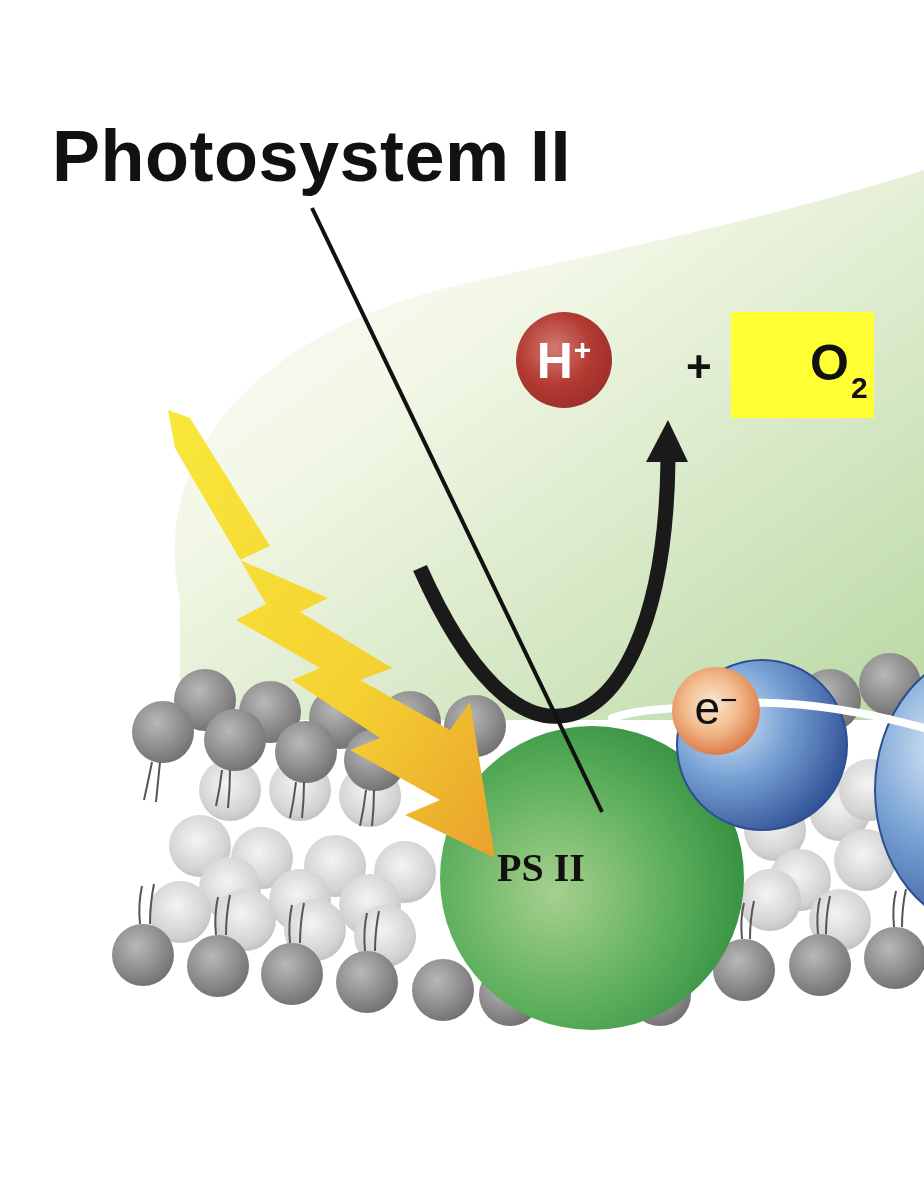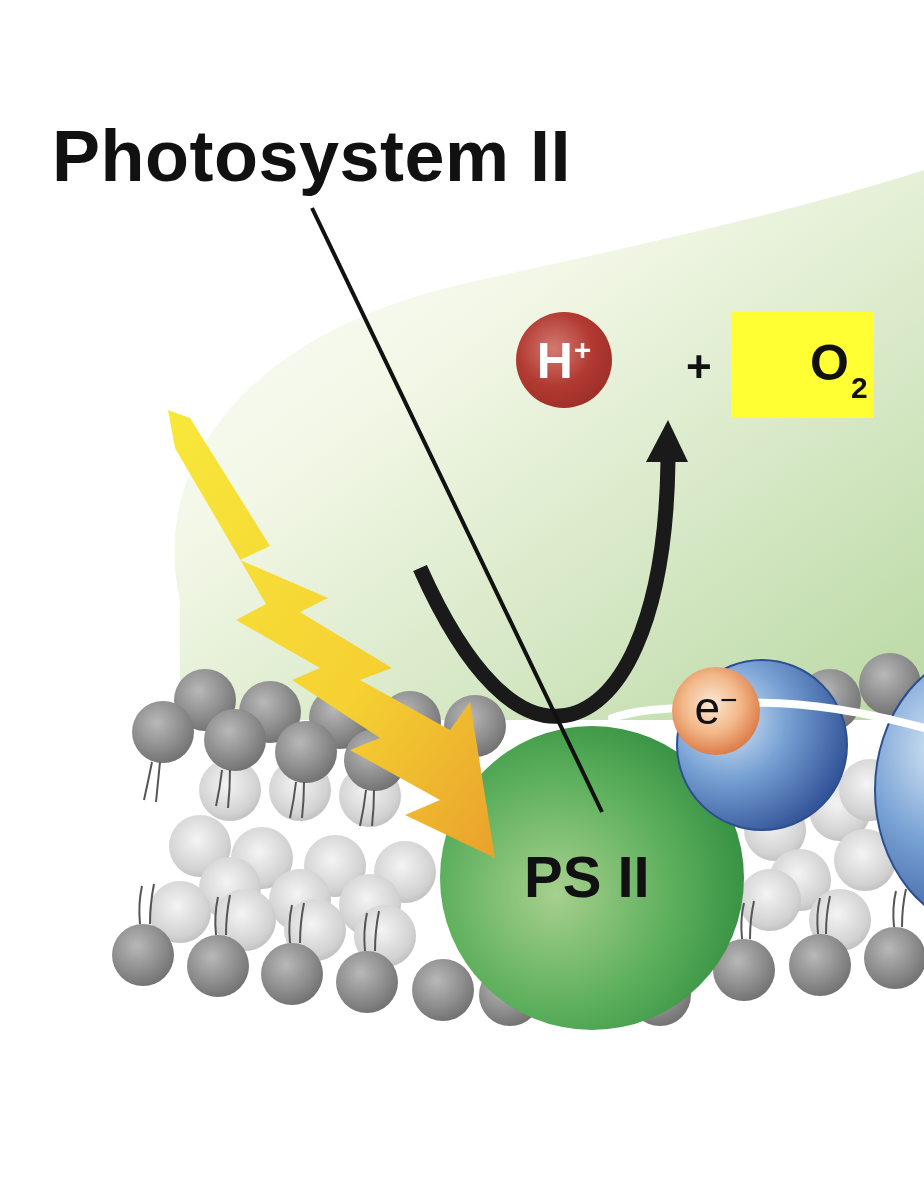--- a/index.html
+++ b/index.html
@@ -17,21 +17,21 @@
     .hplus { position: absolute; left: 516px; top: 312px; width: 96px; height: 96px; border-radius: 50%;
              background: radial-gradient(circle at 40% 38%, #d37a70 0%, #b23a32 45%, #8e2722 100%);
              color: #fff; display: flex; align-items: center; justify-content: center; }
     .hplus span { font-family: "Liberation Sans", sans-serif; font-weight: bold; font-size: 50px; line-height: 1; }
     .hplus sup { font-size: 30px; vertical-align: 18px; margin-left: 1px; }
     .electron { position: absolute; left: 672px; top: 667px; width: 88px; height: 88px; border-radius: 50%;
                 background: radial-gradient(circle at 45% 42%, #fbe9d6 0%, #f2b98a 40%, #d8703c 80%, #c25a2a 100%);
                 display: flex; align-items: center; justify-content: center; }
     .electron span { font-family: "Liberation Sans", sans-serif; font-size: 46px; color: #111; line-height: 1; margin-top: -6px; }
     .electron sup { font-size: 30px; vertical-align: 14px; }
-    .psii { left: 524px; top: 848px; font-size: 58px; }
+    .psii { left: 497px; top: 848px; font-size: 40px; font-family: Liberation Serif, serif; }
   </style>
 </head>
 <body>
 
 <div id="stage">
   <svg width="924" height="1200" viewBox="0 0 924 1200" xmlns="http://www.w3.org/2000/svg">
     <defs>
       <linearGradient id="bgGrad" x1="0" y1="0" x2="1" y2="1">
         <stop offset="0" stop-color="#ffffff" stop-opacity="1"></stop>
         <stop offset="0.35" stop-color="#f2f7e6"></stop>

